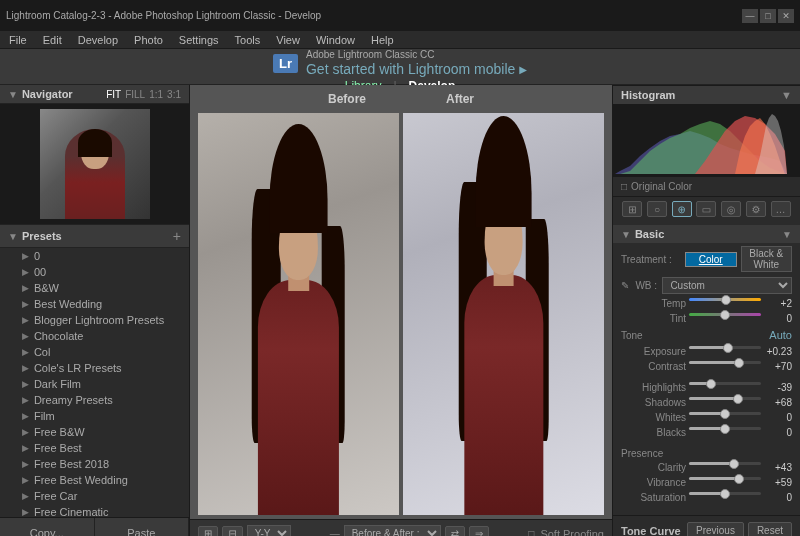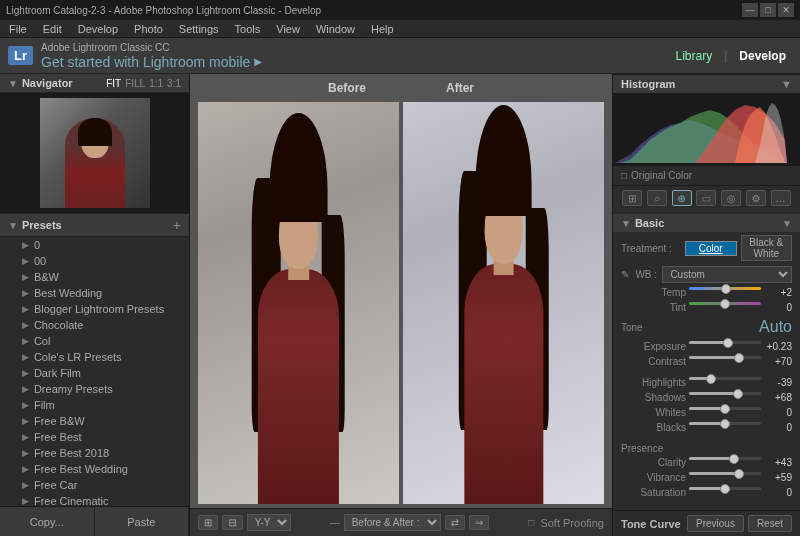--- a/index.html
+++ b/index.html
@@ -1,29 +1,29 @@
 <!DOCTYPE html>
 <html><head>
   <meta charset="utf-8">
   <style>
     * { margin: 0; padding: 0; box-sizing: border-box; }
     body { width: 800px; height: 536px; overflow: hidden; font-family: Arial, sans-serif; font-size: 11px; background: #2b2b2b; color: #ccc; }
 
     
-    #titlebar { background: #1a1a1a; height: 20px; display: flex; align-items: center; padding: 0 6px; color: #aaa; font-size: 10px; justify-content: space-between; }
+    #titlebar { background: #1a1a1a; height: 31px; display: flex; align-items: center; padding: 0 6px; color: #aaa; font-size: 10px; justify-content: space-between; }
     #titlebar-left { display: flex; align-items: center; gap: 4px; }
     #titlebar-controls { display: flex; gap: 2px; }
     .win-btn { width: 16px; height: 14px; background: #444; border: none; color: #aaa; font-size: 9px; cursor: pointer; display: flex; align-items: center; justify-content: center; }
 
     
     #menubar { background: #2b2b2b; height: 18px; display: flex; align-items: center; padding: 0 6px; gap: 10px; border-bottom: 1px solid #1a1a1a; font-size: 11px; color: #bbb; }
     .menu-item { cursor: pointer; padding: 0 3px; }
 
     
-    #topstrip { background: #3a3a3a; height: 36px; display: flex; align-items: center; padding: 0 8px; justify-content: space-between; border-bottom: 1px solid #222; }
+    #topstrip { background: #3a3a3a; height: 36px; display: flex; align-items: center; padding: 0 8px; justify-content: space-between; border-bottom: 1px solid #222; flex-direction: column; }
     #lr-logo { background: #4a7ab5; color: white; font-weight: bold; font-size: 13px; padding: 2px 6px; margin-right: 8px; border-radius: 2px; }
     #top-left { display: flex; align-items: center; }
     #top-right { display: flex; align-items: center; gap: 6px; color: #bbb; font-size: 12px; }
     .module-btn { color: #86efac; cursor: pointer; font-size: 12px; padding: 2px 6px; }
     .module-btn.active { color: #fff; font-weight: bold; }
     .module-sep { color: #666; }
 
     
     #main { display: flex; height: calc(536px - 74px); }
 
@@ -423,21 +423,21 @@
       <div class="slider-row">
         <span class="slider-label">Tint</span>
         <div class="slider-track" style="background:linear-gradient(to right,#44aa44,#aa44aa);">
           <div class="slider-thumb" style="left:50%;"></div>
         </div>
         <span class="slider-value">0</span>
       </div>
 
       <div style="display:flex;align-items:center;padding:3px 8px;justify-content:space-between;">
         <span style="color:#888;font-size:10px;">Tone</span>
-        <span style="color:#7ab;font-size:16px;cursor:pointer;margin-left:8px;">Auto</span>
+        <span style="color:#7ab;font-size:11px;cursor:pointer;margin-left:8px;">Auto</span>
       </div>
 
       <div class="slider-row">
         <span class="slider-label">Exposure</span>
         <div class="slider-track">
           <div class="slider-fill" style="width:54%;"></div>
           <div class="slider-thumb" style="left:54%;"></div>
         </div>
         <span class="slider-value">+0.23</span>
       </div>

